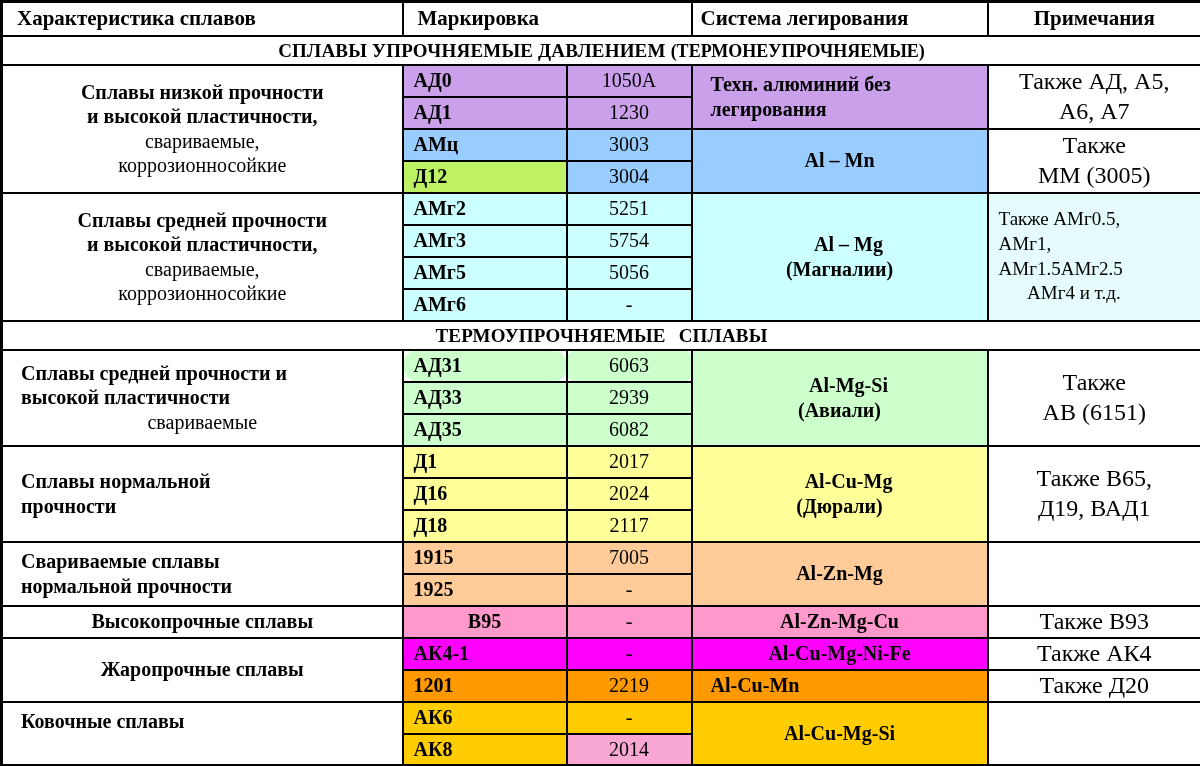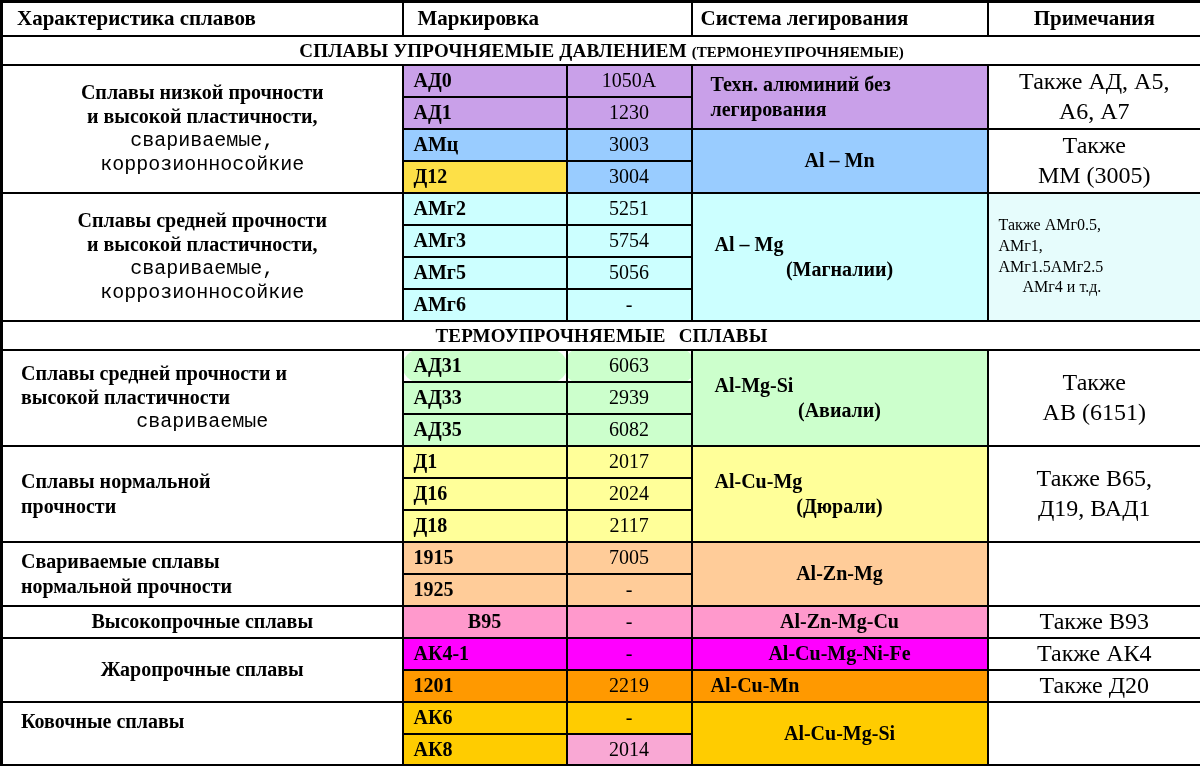--- a/index.html
+++ b/index.html
@@ -9,32 +9,32 @@
   td { border:2px solid #000; padding:0 4px; vertical-align:middle; overflow:hidden; font-size:20px; line-height:1.22; }
   tr.head-row { height:34px; }
   tr.banner-row { height:29px; }
   tr.data-row { height:32px; }
   .th { font-weight:bold; font-size:21px; }
   .pl { padding-left:14px; }
   .center { text-align:center; }
   .left { text-align:left; }
   .banner { text-align:center; font-weight:bold; }
   .banner .main { font-size:19px; letter-spacing:0.2px; }
-  .banner .sub { font-size:15px; }
+  .banner .sub { font-size:18px; }
   .char-cell .bline { font-weight:bold; white-space:pre-line; }
-  .char-cell .rline { font-weight:normal; white-space:pre-line;font-family:Liberation Mono, monospace; }
+  .char-cell .rline { font-weight:normal; white-space:pre-line; }
   .mark { font-weight:bold; padding-left:10px; }
   .code { text-align:center; font-weight:normal; }
   .sys { font-weight:bold; }
-  .sys .sysname { text-align:left; padding-left:18px; white-space:pre-line; }
+  .sys .sysname { text-align:center; padding-left:18px; white-space:pre-line; }
   .sys .sysfam  { text-align:center; }
   .sys.syscenter { text-align:center; }
   .sys.sysleft { text-align:left; padding-left:18px; white-space:pre-line; }
   .note { text-align:center; font-size:24px; white-space:pre-line; }
-  .note.small { font-size:16px; text-align:left; padding-left:10px; white-space:pre-wrap; line-height:1.3; }
+  .note.small { font-size:19px; text-align:left; padding-left:10px; white-space:pre-wrap; line-height:1.3; }
 </style>
 </head>
 <body>
 
 <table>
   <colgroup>
     <col style="width:401px">
       <col style="width:164px">
       <col style="width:125px">
       <col style="width:296px">
@@ -75,21 +75,21 @@
     <td class="code" style="background-color: rgb(201, 160, 233);">1230</td>
   </tr>
   <tr class="data-row">
     <td class="mark" style="background-color: rgb(153, 204, 255);">АМц</td>
     <td class="code" style="background-color: rgb(153, 204, 255);">3003</td>
     <td rowspan="2" class="sys syscenter" style="background-color: rgb(153, 204, 255);">Al – Mn</td>
     <td rowspan="2" class="note">Также
 ММ (3005)</td>
   </tr>
   <tr class="data-row">
-    <td class="mark" style="background-color: #fde047;">Д12</td>
+    <td class="mark" style="background-color: #bef264;">Д12</td>
     <td class="code" style="background-color: rgb(153, 204, 255);">3004</td>
   </tr>
 
   <tr class="data-row">
     <td rowspan="4" class="char-cell center">
       <div class="bline">Сплавы средней прочности
 и высокой пластичности,</div>
       <div class="rline">свариваемые,
 коррозионносойкие</div>
     </td>

